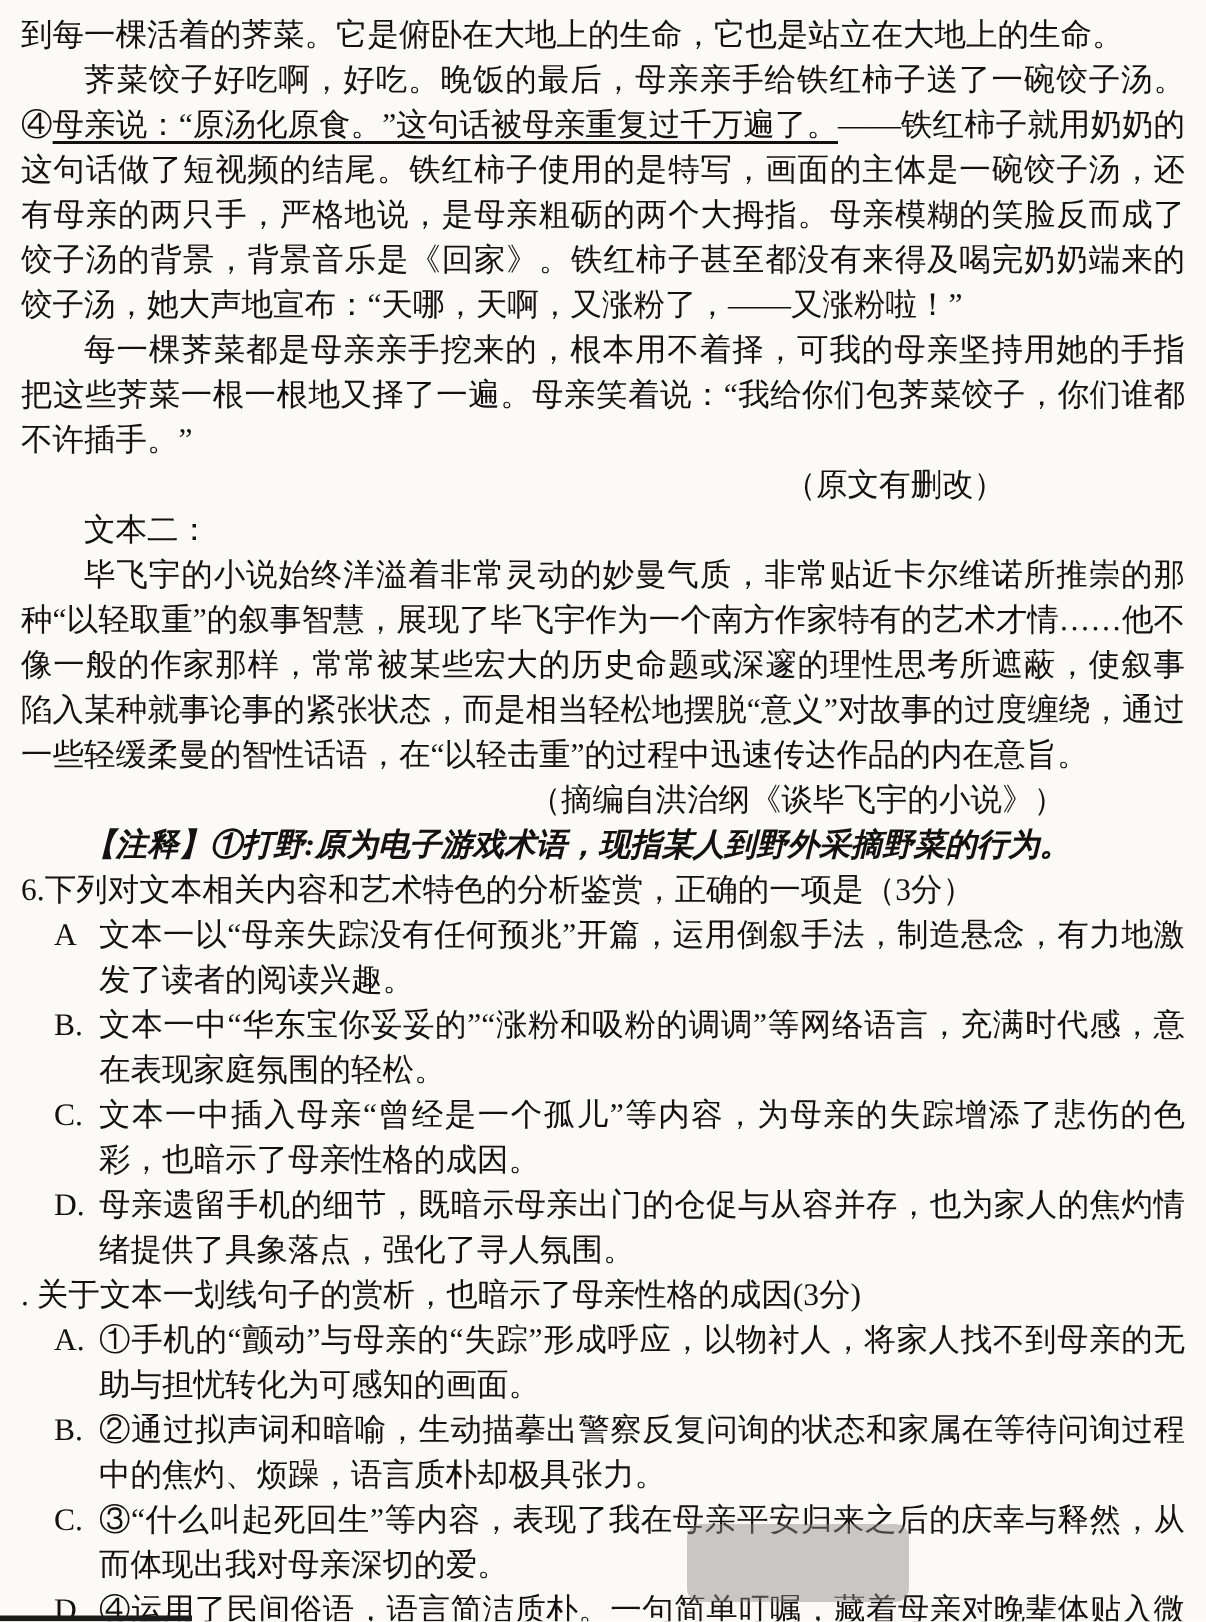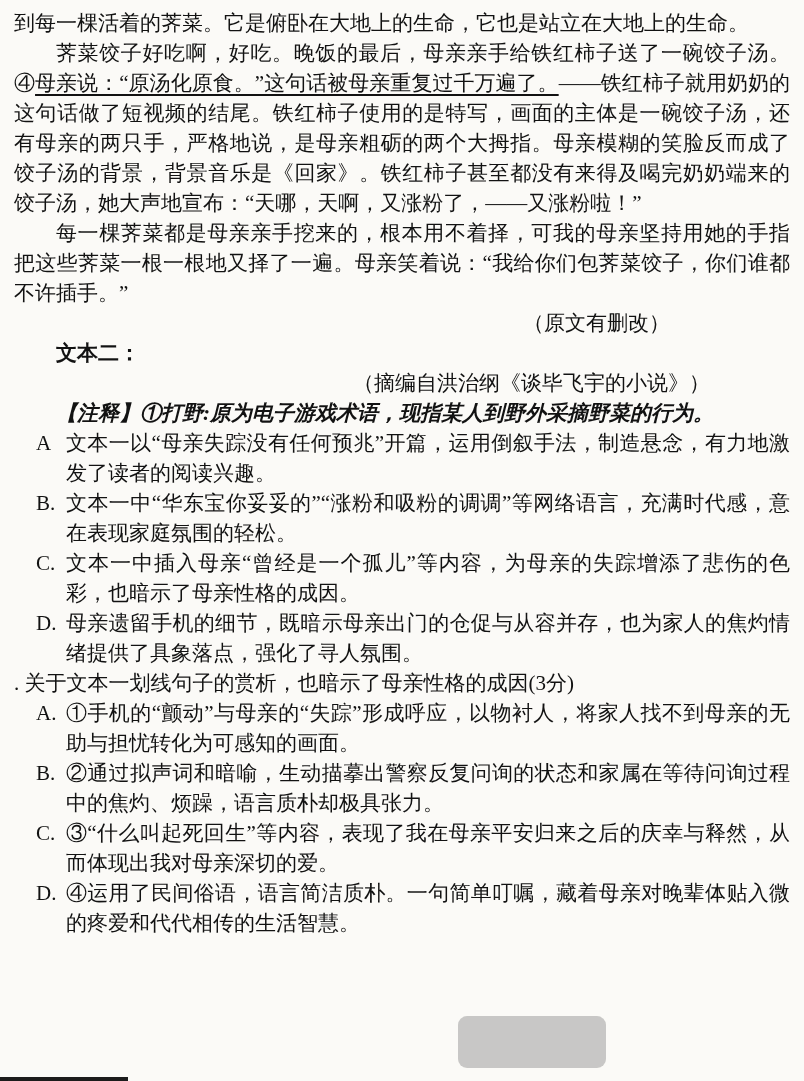--- a/index.html
+++ b/index.html
@@ -11,21 +11,21 @@
     background: #fbfaf7;
     color: #121212;
     font-family: "Liberation Serif", "DejaVu Serif", serif;
     font-size: 21px;
     line-height: 30px;
     padding: 8px 14px 0 14px;
     overflow: hidden;
   }
   .para { text-align: justify; text-indent: 2em; }
   .noindent { text-indent: 0; }
-  .heading { font-weight: bold; }
+  .heading { font-weight: normal; }
   .underline { text-decoration: underline; text-underline-offset: 4px; }
   .attribution { text-align: right; }
   .attr1 { padding-right: 120px; }
   .attr2 { padding-right: 80px; }
   .note { font-weight: bold; text-indent: 2em; text-align: justify; font-style: italic; }
   .stem { text-align: justify; }
   .question { margin: 0; }
   .option { display: flex; align-items: flex-start; padding-left: 22px; }
   .opt-label { flex: 0 0 30px; }
   .opt-text { flex: 1; text-align: justify; }
@@ -55,26 +55,28 @@
   <p class="para noindent">到每一棵活着的荠菜。它是俯卧在大地上的生命，它也是站立在大地上的生命。</p>
 
   <p class="para"><span>荠菜饺子好吃啊，好吃。晚饭的最后，母亲亲手给铁红柿子送了一碗饺子汤。④</span><span class="underline">母亲说：“原汤化原食。”这句话被母亲重复过千万遍了。</span><span>——铁红柿子就用奶奶的这句话做了短视频的结尾。铁红柿子使用的是特写，画面的主体是一碗饺子汤，还有母亲的两只手，严格地说，是母亲粗砺的两个大拇指。母亲模糊的笑脸反而成了饺子汤的背景，背景音乐是《回家》。铁红柿子甚至都没有来得及喝完奶奶端来的饺子汤，她大声地宣布：“天哪，天啊，又涨粉了，——又涨粉啦！”</span></p>
 
   <p class="para">每一棵荠菜都是母亲亲手挖来的，根本用不着择，可我的母亲坚持用她的手指把这些荠菜一根一根地又择了一遍。母亲笑着说：“我给你们包荠菜饺子，你们谁都不许插手。”</p>
 
   <p class="attribution attr1">（原文有删改）</p>
 
   <p class="para heading">文本二：</p>
 
+  <p class="para">毕飞宇的小说始终洋溢着非常灵动的妙曼气质，非常贴近卡尔维诺所推崇的那种“以轻取重”的叙事智慧，展现了毕飞宇作为一个南方作家特有的艺术才情……他不像一般的作家那样，常常被某些宏大的历史命题或深邃的理性思考所遮蔽，使叙事陷入某种就事论事的紧张状态，而是相当轻松地摆脱“意义”对故事的过度缠绕，通过一些轻缓柔曼的智性话语，在“以轻击重”的过程中迅速传达作品的内在意旨。</p>
 
   <p class="attribution attr2">（摘编自洪治纲《谈毕飞宇的小说》）</p>
 
   <p class="note"><span>【注释】</span><span>①打野:原为电子游戏术语，现指某人到野外采摘野菜的行为。</span></p>
 
   <div class="question">
+    <p class="stem">6.下列对文本相关内容和艺术特色的分析鉴赏，正确的一项是（3分）</p>
     <div class="option">
       <span class="opt-label">A</span>
       <span class="opt-text">文本一以“母亲失踪没有任何预兆”开篇，运用倒叙手法，制造悬念，有力地激发了读者的阅读兴趣。</span>
     </div>
     <div class="option">
       <span class="opt-label">B.</span>
       <span class="opt-text">文本一中“华东宝你妥妥的”“涨粉和吸粉的调调”等网络语言，充满时代感，意在表现家庭氛围的轻松。</span>
     </div>
     <div class="option">
       <span class="opt-label">C.</span>

